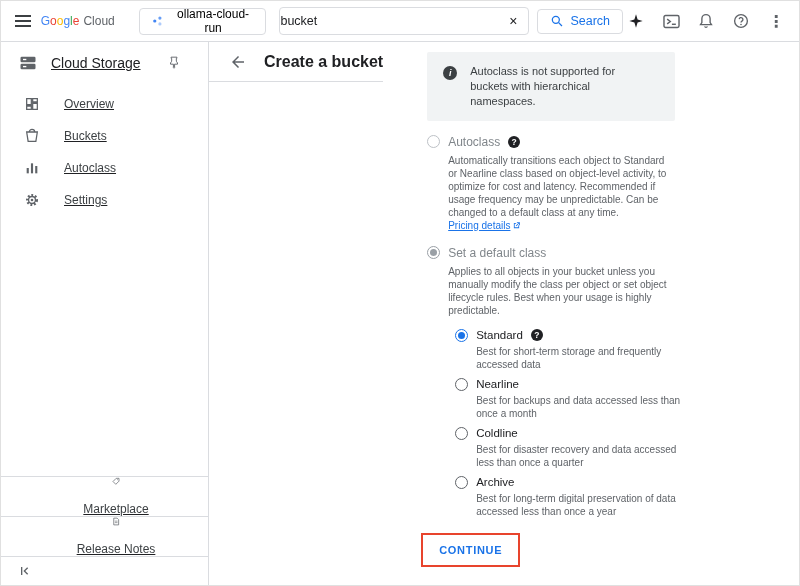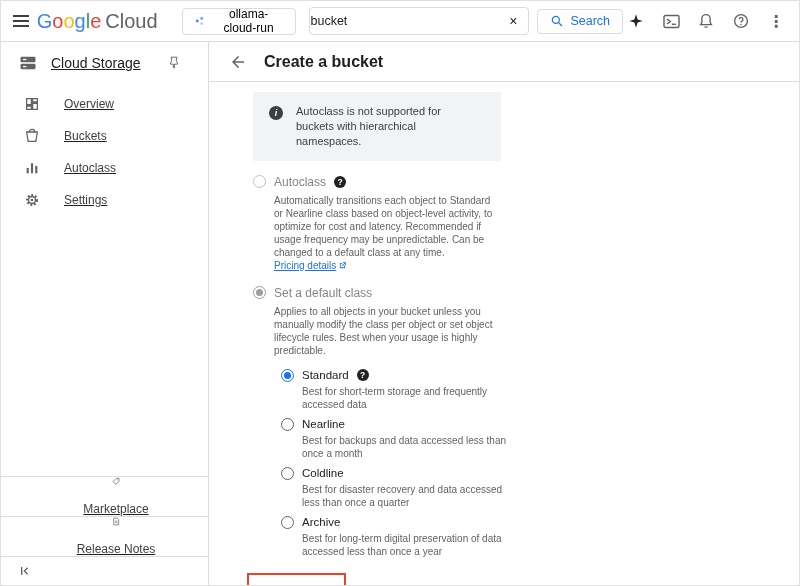--- a/index.html
+++ b/index.html
@@ -5,21 +5,21 @@
   * { margin:0; padding:0; box-sizing:border-box; }
   html,body { background:#fff; }
   body { font-family:"Liberation Sans","DejaVu Sans",sans-serif; color:#202124; }
   .app { width:800px; height:586px; overflow:hidden; display:flex; flex-direction:column; background:#fff; border:1px solid #e0e0e0; }
 
   
   .topbar { height:41px; min-height:41px; display:flex; align-items:center; border-bottom:1px solid #dadce0; padding:0 10px 0 6px; background:#fff; }
   .icon-btn { background:none; border:none; color:#5f6368; cursor:pointer; display:flex; align-items:center; justify-content:center; font-family:inherit; }
   .hamburger { width:34px; height:34px; flex-direction:column; gap:3px; }
   .hamburger i { display:block; width:16px; height:2px; background:#3c4043; }
-  .logo { display:flex; align-items:baseline; font-size:20px; font-weight:500; margin-left:2px; cursor:pointer; }
+  .logo { display:flex; align-items:baseline; font-size:12px; font-weight:500; margin-left:2px; cursor:pointer; }
   .logo-suffix { color:#5f6368; margin-left:4px; font-weight:400; }
   .project-selector { margin-left:24px; height:27px; border:1px solid #dadce0; border-radius:4px; background:#fff; display:flex; align-items:center; gap:8px; padding:0 11px; font-size:12px; color:#000000; cursor:pointer; font-family:inherit; }
   .searchbox { margin-left:13px; width:268px; height:28px; border:1px solid #dadce0; border-radius:4px; display:flex; align-items:center; padding:0 4px 0 0; background:#fff; }
   .searchbox input { border:none; outline:none; flex:1; font-size:12.5px; color:#202124; font-family:inherit; background:transparent; }
   .clear-btn { font-size:14px; color:#202124; padding:2px 7px; }
   .search-btn { margin-left:8px; height:25px; border:1px solid #dadce0; border-radius:4px; background:#fff; display:flex; align-items:center; gap:6px; padding:0 12px; color:#1a73e8; font-size:12.5px; font-weight:500; cursor:pointer; font-family:inherit; }
   .top-right { margin-left:auto; display:flex; align-items:center; gap:9px; }
   .top-right .icon-btn { width:26px; height:26px; }
   .dots { font-size:16px; color:#5f6368; font-weight:bold; }
 
@@ -28,21 +28,21 @@
   .sidebar { width:208px; min-width:208px; border-right:1px solid #dadce0; display:flex; flex-direction:column; background:#fff;text-decoration:underline; }
   .sb-header { height:42px; min-height:42px; display:flex; align-items:center; padding-left:17px; gap:13px; }
   .sb-title { font-size:14px; color:#202124; }
   .pin-btn { margin-left:13px; }
   .nav { padding-top:4px; }
   .nav-item { height:32px; display:flex; align-items:center; gap:24px; padding-left:23px; font-size:12px; color:#3c4043; cursor:pointer; }
   .sb-spacer { flex:1; }
   .sb-bottom-item { height:40px; border-top:1px solid #dadce0; display:flex; align-items:center; gap:16px; padding-left:23px; font-size:12px; color:#3c4043; cursor:pointer;flex-direction:column; }
   .sb-footer { height:29px; min-height:29px; border-top:1px solid #dadce0; display:flex; align-items:center; padding-left:16px; }
 
-  .main { flex:1; display:flex; flex-direction:column; min-width:0;justify-content:flex-end; }
+  .main { flex:1; display:flex; flex-direction:row; min-width:0;justify-content:flex-end; }
   .page-header { height:40px; min-height:40px; border-bottom:1px solid #dadce0; display:flex; align-items:center; gap:17px; padding-left:20px; }
   .page-title { font-size:16px; color:#202124; }
   .content { flex:1; padding:10px 0 0 44px; overflow:hidden; }
 
   
   .banner { width:248px; background:#f1f3f4; display:flex; gap:13px; padding:12px 12px 12px 16px; border-radius:2px; }
   .info-icon { width:14px; height:14px; border-radius:50%; background:#3c4043; color:#fff; font-size:9px; font-weight:bold; font-style:italic; display:flex; align-items:center; justify-content:center; flex:none; margin-top:2px; }
   .banner-text { font-size:11px; line-height:1.35; color:#3c4043; width:172px; }
 
   

